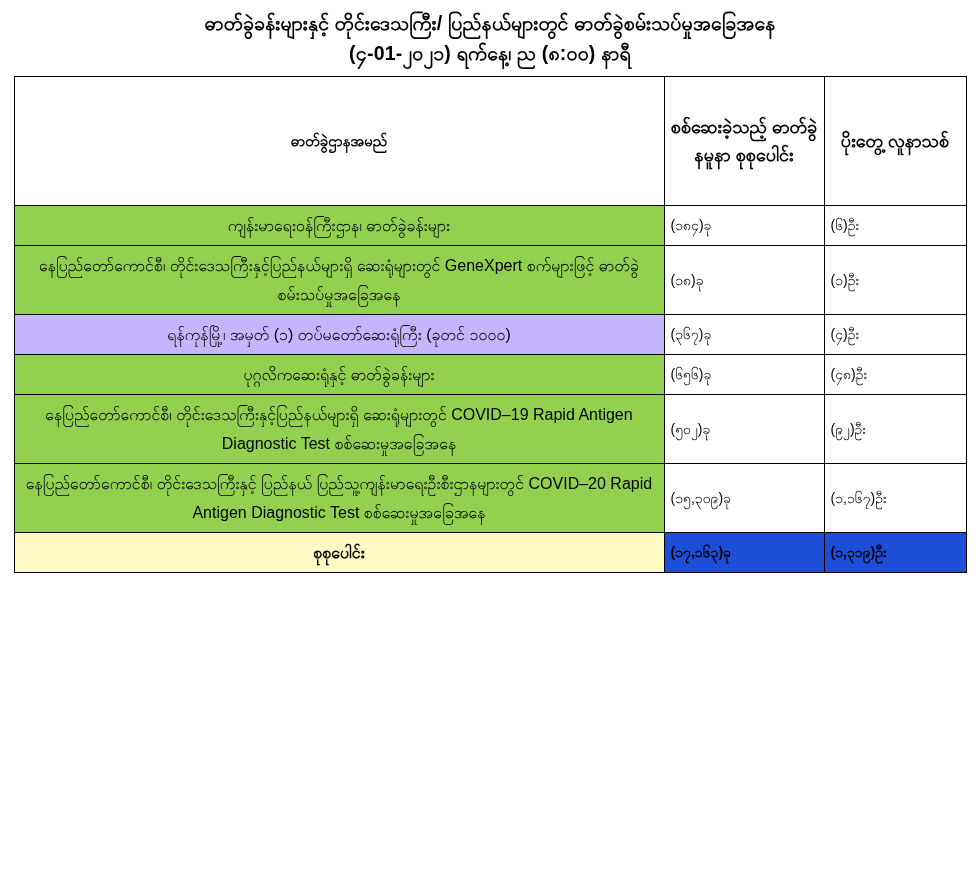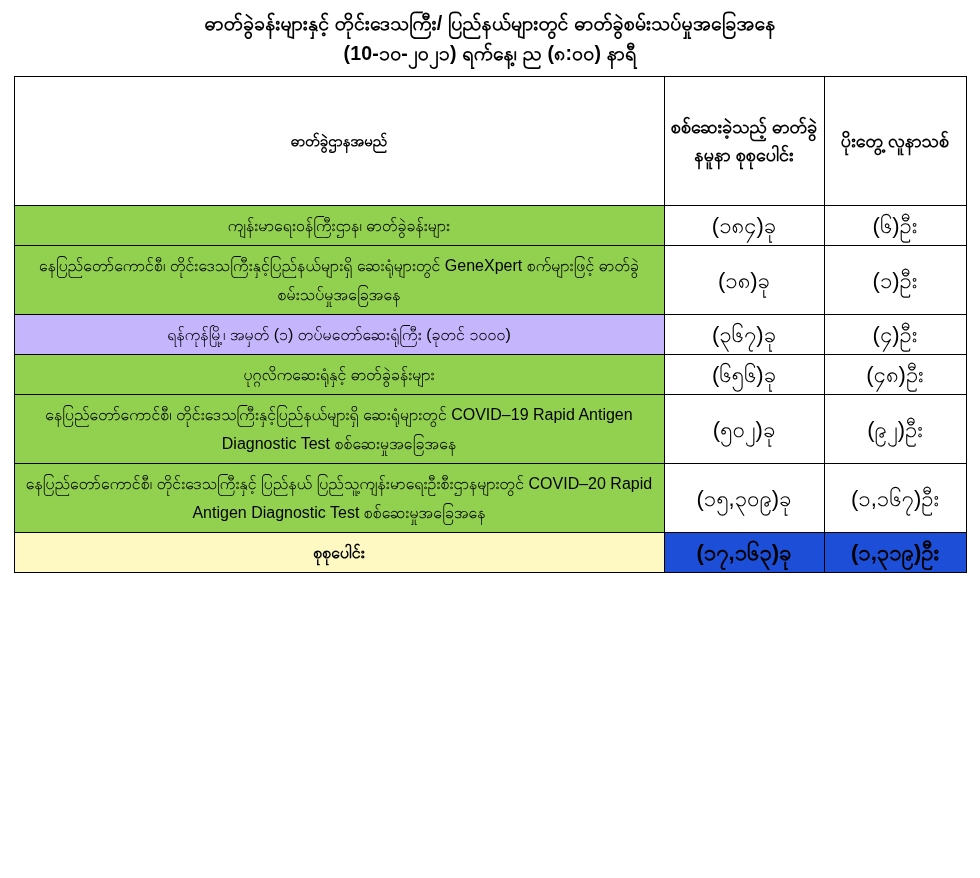--- a/index.html
+++ b/index.html
@@ -57,44 +57,44 @@
     font-size: 15px;
   }
   tbody td {
     font-size: 16px;
     line-height: 29px;
   }
   tbody td.cell-name {
     text-align: center;
   }
   tbody td.cell-num {
-    text-align: center;
+    text-align: left;
     white-space: nowrap;
-    font-size: 22px;
+    font-size: 14px;
   }
   tr.green td.cell-name { background: #92d050; }
   tr.white td.cell-name { background: #c4b5fd; }
   tr.total td.cell-name {
     background: #fef9c3;
     font-weight: 700;
   }
   tr.total td.cell-num {
     background: #1d4ed8;
     font-weight: 700;
   }
   td.cell-num { background: #ffffff; }
 </style>
 </head>
 <body>
 
 <div class="page">
 
   <div class="title-block">
     <div class="title-line">ဓာတ်ခွဲခန်းများနှင့် တိုင်းဒေသကြီး/ ပြည်နယ်များတွင် ဓာတ်ခွဲစမ်းသပ်မှုအခြေအနေ</div>
-    <div class="title-line">(10-၁၀-၂၀၂၁) ရက်နေ့၊ ည (၈:၀၀) နာရီ</div>
+    <div class="title-line">(၄-01-၂၀၂၁) ရက်နေ့၊ ည (၈:၀၀) နာရီ</div>
   </div>
 
   <table class="report">
     <colgroup>
       <col class="col-name">
       <col class="col-tests">
       <col class="col-cases">
     </colgroup>
     <thead>
       <tr>

